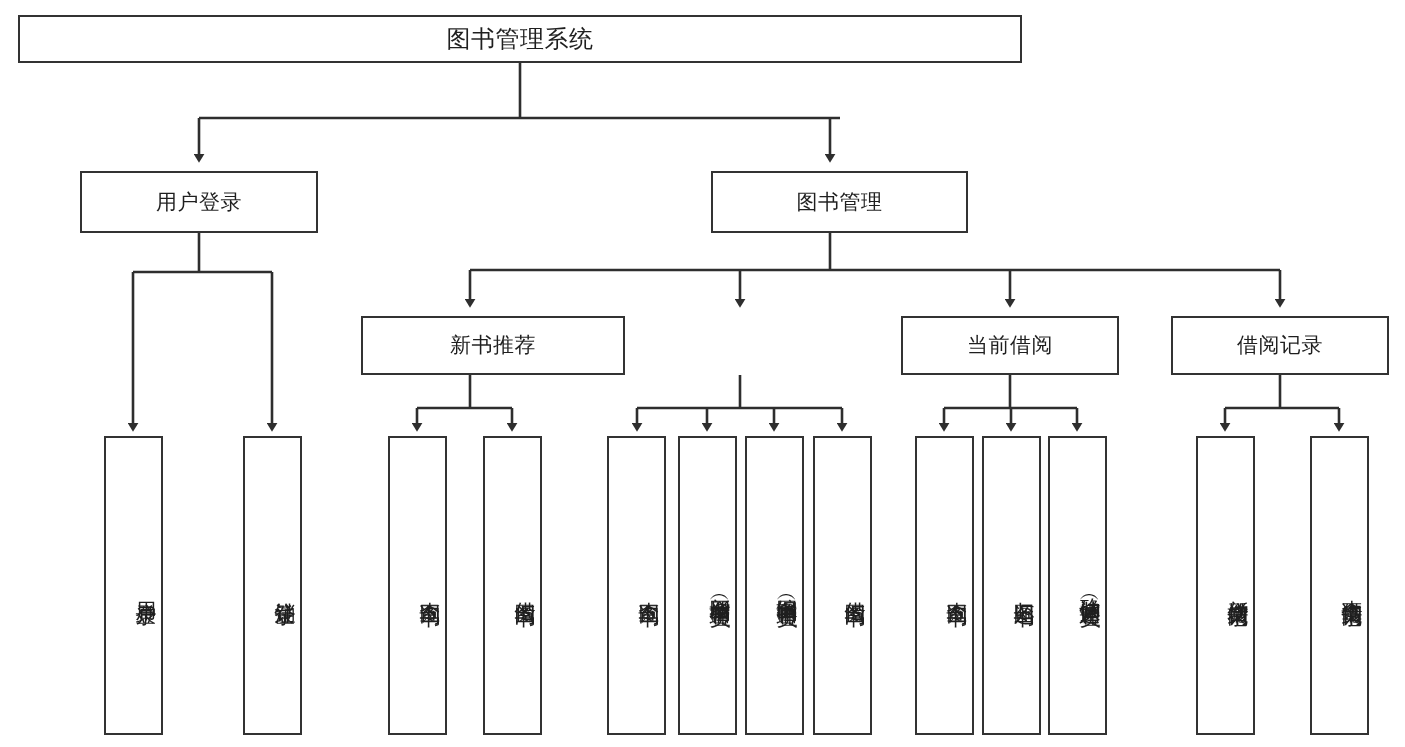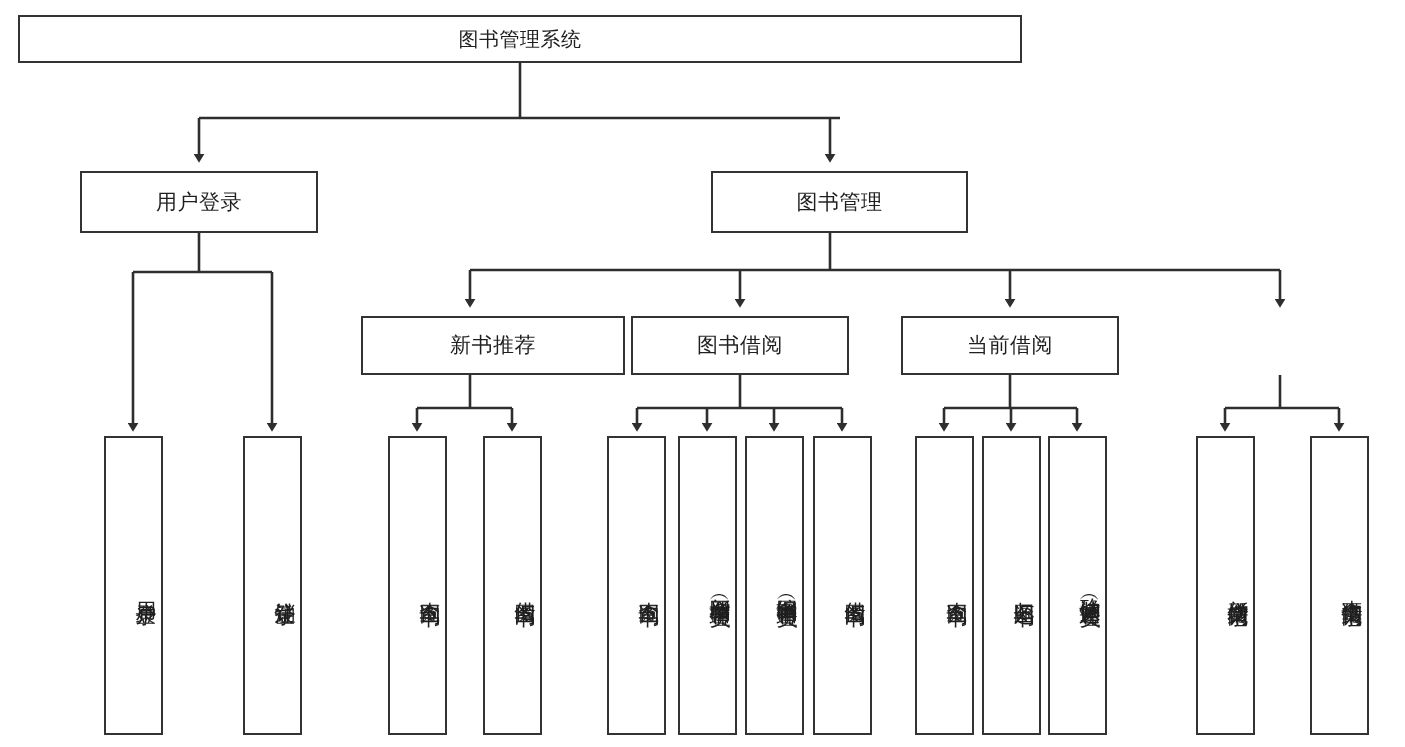--- a/index.html
+++ b/index.html
@@ -38,21 +38,21 @@
     text-align: center;
     color: #1f1f1f;
   }
   .node.horiz {
     font-size: 21px;
     line-height: 1.25;
     letter-spacing: 0.5px;
     padding: 2px 6px;
   }
   .node.root {
-    font-size: 20px;
+    font-size: 24px;
   }
   .node.vert {
     writing-mode: vertical-rl;
     text-orientation: upright;
     font-size: 21px;
     line-height: 1.28;
     letter-spacing: 1.5px;
     align-items: flex-start;
     justify-content: center;
     padding: 14px 2px 10px 2px;
@@ -136,28 +136,28 @@
   </div>
 
   <div class="node horiz" style="left:711px; top:171px; width:257px; height:62px;">
     <span>图书管理</span>
   </div>
 
   <div class="node horiz" style="left:361px; top:316px; width:264px; height:59px;">
     <span>新书推荐</span>
   </div>
 
-  <div class="node horiz" style="left:631px; top:316px; width:218px; height:59px;">
-    <span>图书借阅</span>
-  </div>
 
   <div class="node horiz" style="left:901px; top:316px; width:218px; height:59px;">
     <span>当前借阅</span>
   </div>
 
+  <div class="node horiz" style="left:1171px; top:316px; width:218px; height:59px;">
+    <span>借阅记录</span>
+  </div>
 
   <div class="node vert" style="left:104px; top:436px; width:59px; height:299px;">
     <span class="vtext">用户登录</span>
   </div>
   <div class="node vert" style="left:243px; top:436px; width:59px; height:299px;">
     <span class="vtext">注销登录</span>
   </div>
 
   <div class="node vert" style="left:388px; top:436px; width:59px; height:299px;">
     <span class="vtext">查询图书</span>

